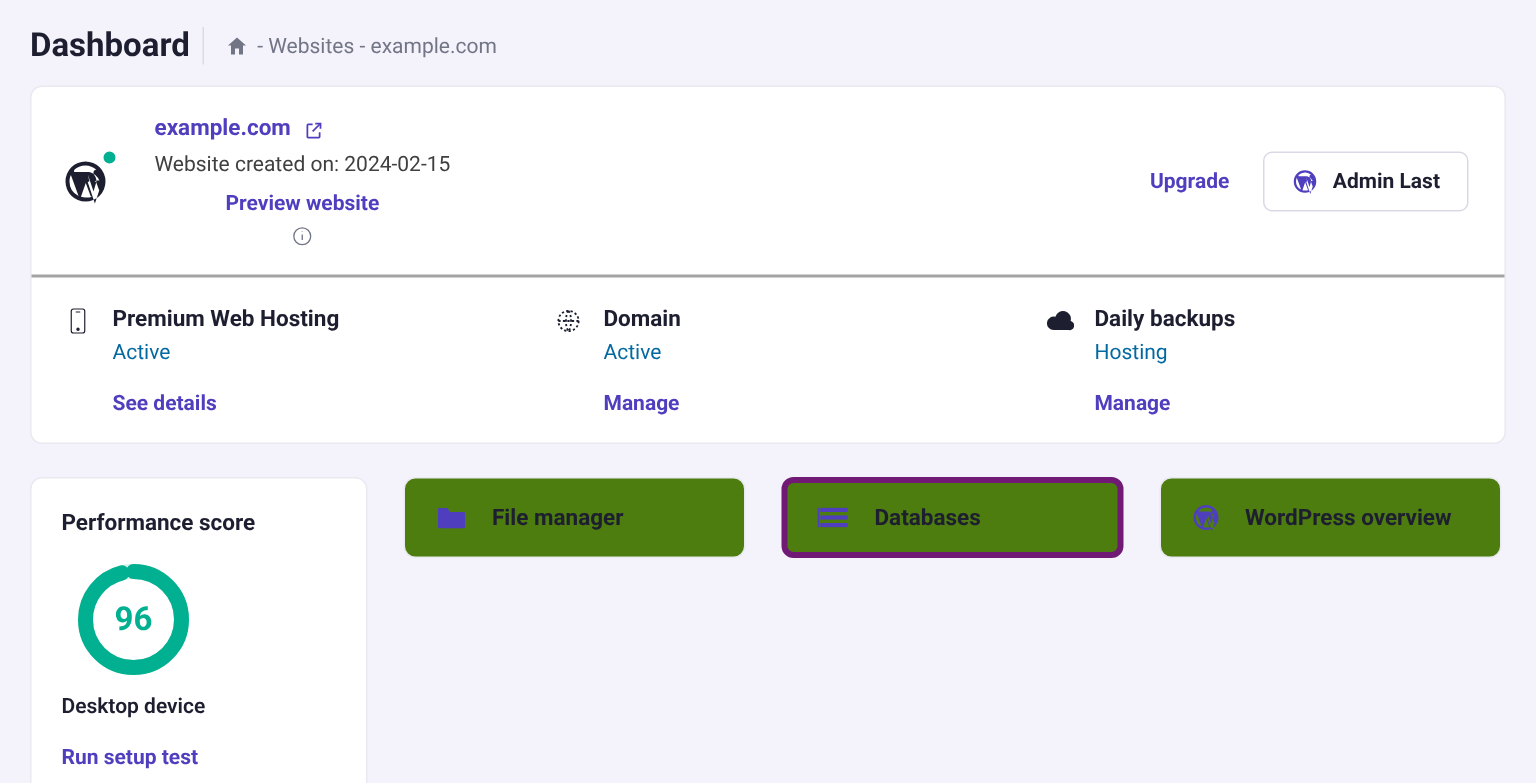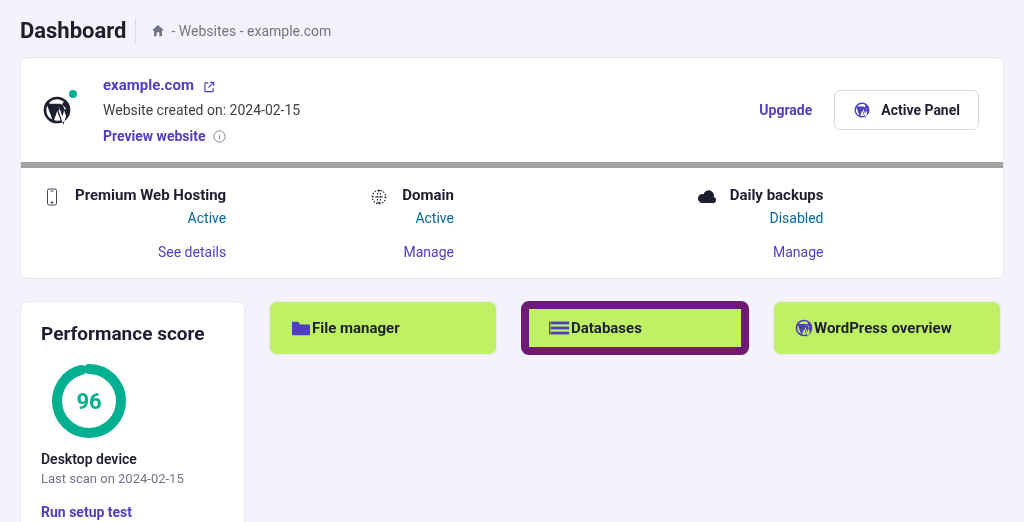--- a/index.html
+++ b/index.html
@@ -56,75 +56,75 @@
   }
   .wp-svg { fill:#1d1e30; }
   .site-meta .site-name {
     color:#4f3fbf; font-weight:700; font-size:15px;
     display:flex; align-items:flex-end; gap:8px;
   }
   .ext-icon { stroke:#4f3fbf; fill:none; }
   .site-meta .created { color:#404040; font-size:14px; margin-top:8px; }
   .site-meta .preview {
     color:#4f3fbf; font-weight:700; font-size:14px; margin-top:10px;
-    display:flex; align-items:center; gap:6px;
+    display:flex; align-items:center; gap:6px;flex-direction:column;
   }
   .info-icon circle, .info-icon line { stroke:#727586; fill:none; stroke-width:1.4; }
   .site-actions { margin-left:auto; display:flex; align-items:center; gap:22px; }
   .upgrade { color:#4f3fbf; font-weight:700; font-size:14px; cursor:pointer; }
   .admin-btn {
     border:1px solid #d9d9e5; border-radius:6px;
     padding:10px 18px; display:flex; align-items:center; gap:10px;
     font-weight:700; font-size:14px; color:#1d1e30; cursor:pointer; background:#fff;
   }
   .admin-btn .wp-svg { fill:#4f3fbf; }
   .status-row {
-    display:flex; border-top:6px solid #a3a3a3;text-align:right;
+    display:flex; border-top:2px solid #a3a3a3;
   }
   .status-item {
     flex:1; padding:18px 22px; display:flex; gap:14px;
   }
   .status-icon {
     width:18px; height:18px; margin-top:2px; flex-shrink:0;
     display:flex; align-items:center; justify-content:center;
   }
   .status-texts { display:flex; flex-direction:column; }
   .status-title { font-weight:700; font-size:15px; color:#1d1e30; }
   .status-sub { color:#0369a1; font-size:14px; margin-top:6px; }
-  .status-link { color:#4f3fbf; font-weight:400; font-size:14px; margin-top:18px; cursor:pointer; }
+  .status-link { color:#4f3fbf; font-weight:700; font-size:14px; margin-top:18px; cursor:pointer; }
   .yellow-dot { width:14px; height:14px; background:#ffc107; border-radius:50%; position:relative; }
   .yellow-dot::after { content:"!"; color:#fff; font-size:10px; font-weight:700; position:absolute; top:50%; left:50%; transform:translate(-50%,-55%); }
   .cloud-svg { fill:#1d1e30; }
   .globe-svg { fill:none; stroke:#1d1e30; stroke-width:1.6; stroke-dasharray:2 2; }
   .phone-svg { fill:none; stroke:#1d1e30; stroke-width:1.6; }
   .cards-row {
     display:flex; gap:24px; padding:0 20px;
   }
   .perf-card {
     width:225px; background:#fff; border:1px solid #e9e9f0; border-radius:8px;
     padding:20px;
   }
-  .perf-title { font-weight:700; font-size:19px; }
+  .perf-title { font-weight:700; font-size:15px; }
   .gauge-wrap { display:flex; margin:16px 0 10px 8px; }
   .gauge { position:relative; width:80px; height:80px; }
   .gauge svg { transform:rotate(-90deg); }
   .gauge .track { stroke:#d4f0e9; }
   .gauge .prog { stroke:#00b090; stroke-linecap:round; }
   .gauge .val {
     position:absolute; inset:0; display:flex; align-items:center; justify-content:center;
     font-size:22px; font-weight:700; color:#00b090;
   }
   .device { font-weight:600; font-size:14px; margin-top:8px; }
   .scan { color:#727586; font-size:13px; margin-top:4px; }
   .speedtest { color:#4f3fbf; font-weight:700; font-size:14px; margin-top:18px; cursor:pointer; }
   .tool-card {
-    width:228px; height:54px; background:#bef264; border:1px solid #e9e9f0; border-radius:8px;
-    display:flex; align-items:center; padding:0 20px; cursor:pointer;
-  }
-  .tool-card.highlight { border:8px solid #701a75; }
+    width:228px; height:54px; background:#4d7c0f; border:1px solid #e9e9f0; border-radius:8px;
+    display:flex; align-items:center; gap:16px; padding:0 20px; cursor:pointer;
+  }
+  .tool-card.highlight { border:4px solid #701a75; }
   .tool-label { font-weight:700; font-size:15px; }
   .folder-svg { fill:#4f3fbf; }
   .db-svg { fill:#4f3fbf; }
   .wp-ov-svg { fill:#4f3fbf; }
 </style>
 </head>
 <body>
 
 <div class="header">
   <h1>Dashboard</h1>
@@ -162,21 +162,21 @@
             <line x1="12" y1="7" x2="12" y2="7.5"></line>
           </svg>
       </div>
     </div>
     <div class="site-actions">
       <span class="upgrade">Upgrade</span>
       <div class="admin-btn">
         <svg class="wp-svg" width="18" height="18" viewBox="0 0 24 24">
             <path d="M12 2a10 10 0 1 0 .001 20.001A10 10 0 0 0 12 2zm-8 10c0-1.16.25-2.26.7-3.25l3.82 10.46A8 8 0 0 1 4 12zm8 8c-.79 0-1.55-.12-2.27-.33l2.4-6.98 2.46 6.74c.2.05.4.1.6.14A8 8 0 0 1 12 20zm1.1-11.75c.48-.3.92-.5.92-.05 0-.42-.04-.72-.06-.94a7.94 7.94 0 0 1 4.97 4.24c-.12-.01-.23-.02-.36-.02-.45 0-1.15.06-1.15.06-.47.03-.52.66-.6.72 0 0 .24.03.5.04l1.54 4.22-2.16 6.48-3.6-10.7c.48-.3.92-.5.92-.05zM6.3 6.3A7.97 7.97 0 0 1 12 4c2.1 0 4 .8 5.44 2.12-.04 0-.07-.01-.11-.01-.79 0-1.35.69-1.35 1.43 0 .66.38 1.23.79 1.89.31.54.67 1.23.67 2.23 0 .69-.27 1.49-.62 2.6l-.81 2.7-2.93-8.72c.49-.3.93-.5.93-.05 0-.42-.04-.72-.06-.94H6.3z"></path>
           </svg>
-        <span>Active Panel</span>
+        <span>Admin Last</span>
       </div>
     </div>
   </div>
 
   <div class="status-row">
     <div class="status-item">
       <div class="status-icon">
         <svg class="phone-svg" width="14" height="18" viewBox="0 0 24 36">
             <rect x="3" y="2" width="18" height="32" rx="3"></rect>
             <line x1="9" y1="6" x2="15" y2="6"></line>
@@ -203,41 +203,40 @@
       </div>
     </div>
     <div class="status-item">
       <div class="status-icon">
         <svg class="cloud-svg" width="20" height="14" viewBox="0 0 24 16">
             <path d="M19 16H6a6 6 0 1 1 1.5-11.8A7 7 0 0 1 21 8a4 4 0 0 1-2 8z"></path>
           </svg>
       </div>
       <div class="status-texts">
         <span class="status-title">Daily backups</span>
-        <span class="status-sub">Disabled</span>
+        <span class="status-sub">Hosting</span>
         <span class="status-link">Manage</span>
       </div>
     </div>
   </div>
 </div>
 
 <div class="cards-row">
   <div class="perf-card">
     <div class="perf-title">Performance score</div>
     <div class="gauge-wrap">
       <div class="gauge">
         <svg width="80" height="80" viewBox="0 0 80 80">
           <circle class="track" cx="40" cy="40" r="32" fill="none" stroke-width="10"></circle>
           <circle class="prog" cx="40" cy="40" r="32" fill="none" stroke-width="10" stroke-dasharray="201" stroke-dashoffset="8"></circle>
         </svg>
         <div class="val">96</div>
       </div>
     </div>
     <div class="device">Desktop device</div>
-    <div class="scan">Last scan on 2024-02-15</div>
     <div class="speedtest">Run setup test</div>
   </div>
 
   <div class="tool-card">
     <svg class="folder-svg" width="22" height="18" viewBox="0 0 24 20">
         <path d="M3 3h6l2 3h10a1 1 0 0 1 1 1v10a1 1 0 0 1-1 1H3a1 1 0 0 1-1-1V4a1 1 0 0 1 1-1z"></path>
       </svg>
     <span class="tool-label">File manager</span>
   </div>
 

